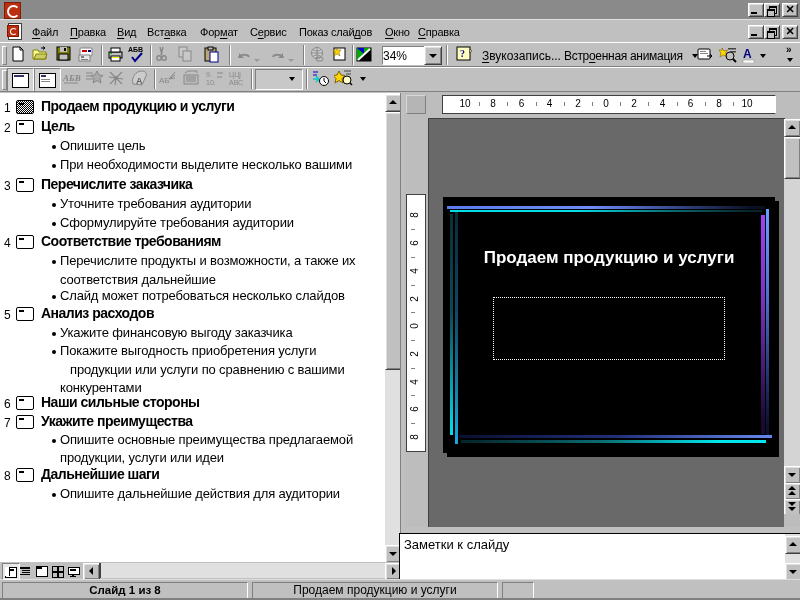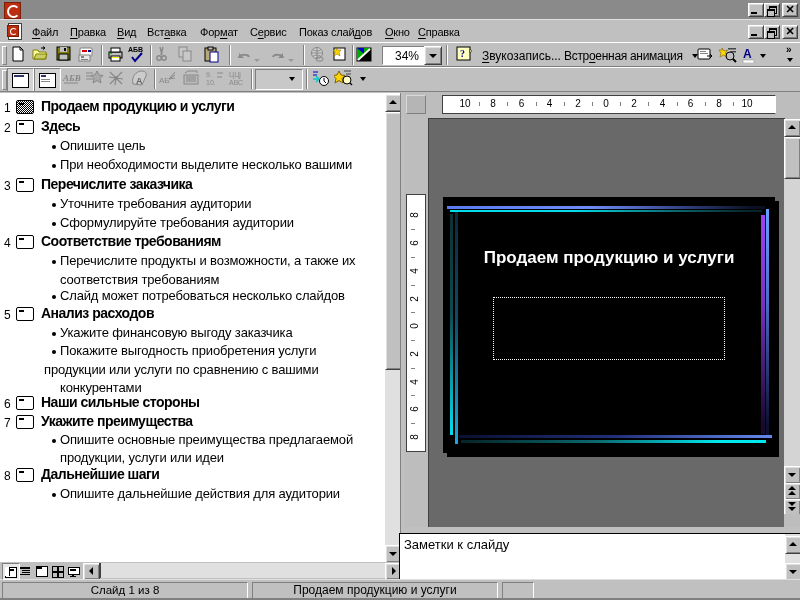--- a/index.html
+++ b/index.html
@@ -149,21 +149,21 @@
         </svg></div>
       <div class="abs sep" style="left: 352px; top: 2px; height: 20px;"></div>
       <div class="abs" style="left: 356px; top: 4px; width: 17px; height: 16px;"><svg width="17" height="16" viewBox="0 0 17 16">
           <rect x="1" y="1" width="14" height="13" fill="#fff" stroke="#000"></rect>
           <path d="M1 1h14L1 14z" fill="#0a0"></path>
           <path d="M1 1h7v6z" fill="#00c"></path>
           <path d="M15 1v13H1z" fill="#000"></path>
           <path d="M14 2L2 13" stroke="#fff" stroke-width="2"></path>
         </svg></div>
       <div class="abs sunken" style="left: 382px; top: 3px; width: 42px; height: 17px; background: rgb(255, 255, 255);">
-        <div class="abs" style="left:0;top:2px;font-size:12px;margin-left:12px;">34%</div>
+        <div class="abs" style="left:0;top:2px;font-size:12px;">34%</div>
       </div>
       <div class="abs raised" style="left: 424px; top: 3px; width: 16px; height: 17px;">
         <div class="tri-dn abs" style="left:4px;top:7px;"></div>
       </div>
       <div class="abs sep" style="left: 446px; top: 2px; height: 20px;"></div>
       <div class="abs" style="left: 456px; top: 3px; width: 17px; height: 17px;"><svg width="17" height="17" viewBox="0 0 17 17">
           <rect x="1" y="1" width="13" height="13" fill="#ffffc0" stroke="#000"></rect>
           <text x="4" y="11" font-size="10" font-weight="bold" fill="#008" font-family="Liberation Serif">?</text>
           <path d="M14 3l2 2-2 2z" fill="#ffffc0" stroke="#000" stroke-width="0.5"></path>
         </svg></div>
@@ -274,21 +274,21 @@
 <div class="abs" style="left:0;top:93px;width:400px;height:470px;background:#fff;"></div>
 <div id="outline" class="abs" style="left:0;top:93px;width:385px;height:470px;overflow:hidden;">
       <div class="abs" style="top: 9px; height: 16px;">
         <span class="abs num" style="left:4px;top:-1px;">1</span>
         <span class="abs oicon" style="left:16px;top:-2px;background-image:repeating-conic-gradient(#000 0 25%,#fff 0 50%);background-size:2px 2px;"></span>
         <span class="abs ot" style="left:41px;top:-4px;">Продаем продукцию и услуги</span>
       </div>
       <div class="abs" style="top: 28.5px; height: 16px;">
         <span class="abs num" style="left:4px;top:-1px;">2</span>
         <span class="abs oicon" style="left:16px;top:-2px;"></span>
-        <span class="abs ot" style="left:41px;top:-4px;">Здесь</span>
+        <span class="abs ot" style="left:41px;top:-4px;">Цель</span>
       </div>
       <div class="abs" style="top: 48px; height: 16px;">
         <span class="bul" style="left:52px;top:4px;"></span>
         <span class="abs ob" style="left:60px;top:-3px;">Опишите цель</span>
       </div>
       <div class="abs" style="top: 67px; height: 16px;">
         <span class="bul" style="left:52px;top:4px;"></span>
         <span class="abs ob" style="left:60px;top:-3px;">При необходимости выделите несколько вашими</span>
       </div>
       <div class="abs" style="top: 86.5px; height: 16px;">
@@ -307,41 +307,41 @@
       <div class="abs" style="top: 144px; height: 16px;">
         <span class="abs num" style="left:4px;top:-1px;">4</span>
         <span class="abs oicon" style="left:16px;top:-2px;"></span>
         <span class="abs ot" style="left:41px;top:-4px;">Соответствие требованиям</span>
       </div>
       <div class="abs" style="top: 163px; height: 16px;">
         <span class="bul" style="left:52px;top:4px;"></span>
         <span class="abs ob" style="left:60px;top:-3px;">Перечислите продукты и возможности, а также их</span>
       </div>
       <div class="abs" style="top: 181.5px; height: 16px;">
-        <span class="abs ob" style="left:60px;top:-3px;">соответствия требованиям</span>
+        <span class="abs ob" style="left:60px;top:-3px;">соответствия дальнейшие</span>
       </div>
       <div class="abs" style="top: 198px; height: 16px;">
         <span class="bul" style="left:52px;top:4px;"></span>
         <span class="abs ob" style="left:60px;top:-3px;">Слайд может потребоваться несколько слайдов</span>
       </div>
       <div class="abs" style="top: 215.5px; height: 16px;">
         <span class="abs num" style="left:4px;top:-1px;">5</span>
         <span class="abs oicon" style="left:16px;top:-2px;"></span>
         <span class="abs ot" style="left:41px;top:-4px;">Анализ расходов</span>
       </div>
       <div class="abs" style="top: 234.5px; height: 16px;">
         <span class="bul" style="left:52px;top:4px;"></span>
         <span class="abs ob" style="left:60px;top:-3px;">Укажите финансовую выгоду заказчика</span>
       </div>
       <div class="abs" style="top: 253px; height: 16px;">
         <span class="bul" style="left:52px;top:4px;"></span>
         <span class="abs ob" style="left:60px;top:-3px;">Покажите выгодность приобретения услуги</span>
       </div>
       <div class="abs" style="top: 271.5px; height: 16px;">
-        <span class="abs ob" style="left:44px;top:-3px;">продукции или услуги по сравнению с вашими</span>
+        <span class="abs ob" style="left:70px;top:-3px;">продукции или услуги по сравнению с вашими</span>
       </div>
       <div class="abs" style="top: 289.5px; height: 16px;">
         <span class="abs ob" style="left:60px;top:-3px;">конкурентами</span>
       </div>
       <div class="abs" style="top: 304.5px; height: 16px;">
         <span class="abs num" style="left:4px;top:-1px;">6</span>
         <span class="abs oicon" style="left:16px;top:-2px;"></span>
         <span class="abs ot" style="left:41px;top:-4px;">Наши сильные стороны</span>
       </div>
       <div class="abs" style="top: 323.5px; height: 16px;">
@@ -438,21 +438,21 @@
 <div class="abs" style="left:404px;top:537px;font-size:13px;color:#000;">Заметки к слайду</div>
 <div class="abs" style="left:785px;top:534px;width:15px;height:45px;background:#e0e0e0;"></div>
 <div class="abs raised" style="left:785px;top:536px;width:15px;height:16px;">
       <div class="tri-up abs" style="left:3px;top:5px;"></div>
     </div>
 <div class="abs raised" style="left:785px;top:563px;width:15px;height:16px;">
       <div class="tri-dn abs" style="left:3px;top:6px;"></div>
     </div>
 
 <div class="abs" style="left:0;top:579px;width:800px;height:21px;background:#c0c0c0;border-top:1px solid #dfdfdf;"></div>
-<div class="abs sunken" style="left:2px;top:582px;width:244px;height:15px;font-size:11.5px;text-align:center;line-height:15px;">Слайд 1 из 8</div>
+<div class="abs sunken" style="left:2px;top:582px;width:244px;height:15px;font-size:11.5px;text-align:center;line-height:15px;font-weight:bold;">Слайд 1 из 8</div>
 <div class="abs sunken" style="left:252px;top:582px;width:244px;height:15px;font-size:12px;text-align:center;line-height:15px;">Продаем продукцию и услуги</div>
 <div class="abs sunken" style="left:502px;top:582px;width:30px;height:15px;"></div>
 <div class="abs" style="left:0;top:598px;width:800px;height:2px;background:#808080;"></div>
 
 <div class="abs" style="left: 457px; top: 98px; width: 16px; text-align: center; font-size: 10px;">10</div>
     <div class="abs" style="left: 485px; top: 98px; width: 16px; text-align: center; font-size: 10px;">8</div>
     <div class="abs" style="left: 513.5px; top: 98px; width: 16px; text-align: center; font-size: 10px;">6</div>
     <div class="abs" style="left: 541.5px; top: 98px; width: 16px; text-align: center; font-size: 10px;">4</div>
     <div class="abs" style="left: 570px; top: 98px; width: 16px; text-align: center; font-size: 10px;">2</div>
     <div class="abs" style="left: 598px; top: 98px; width: 16px; text-align: center; font-size: 10px;">0</div>

